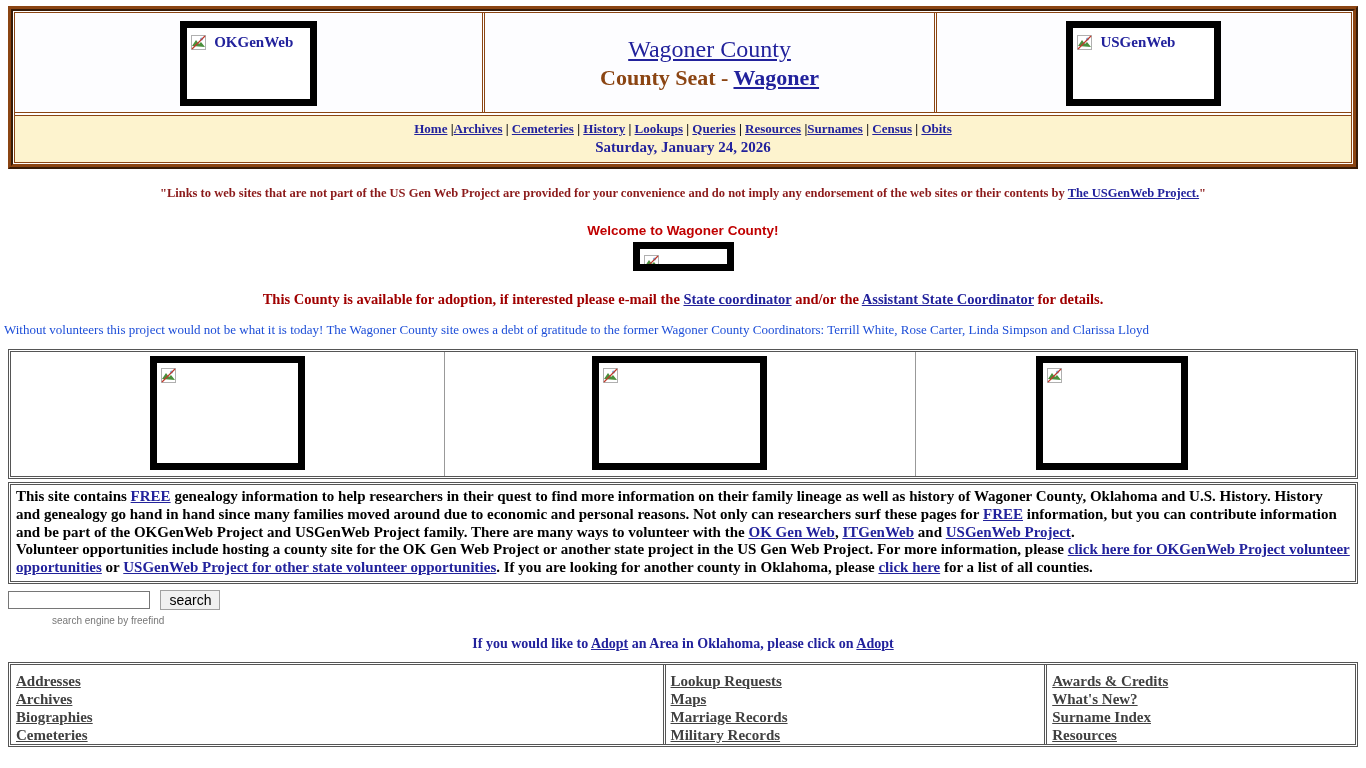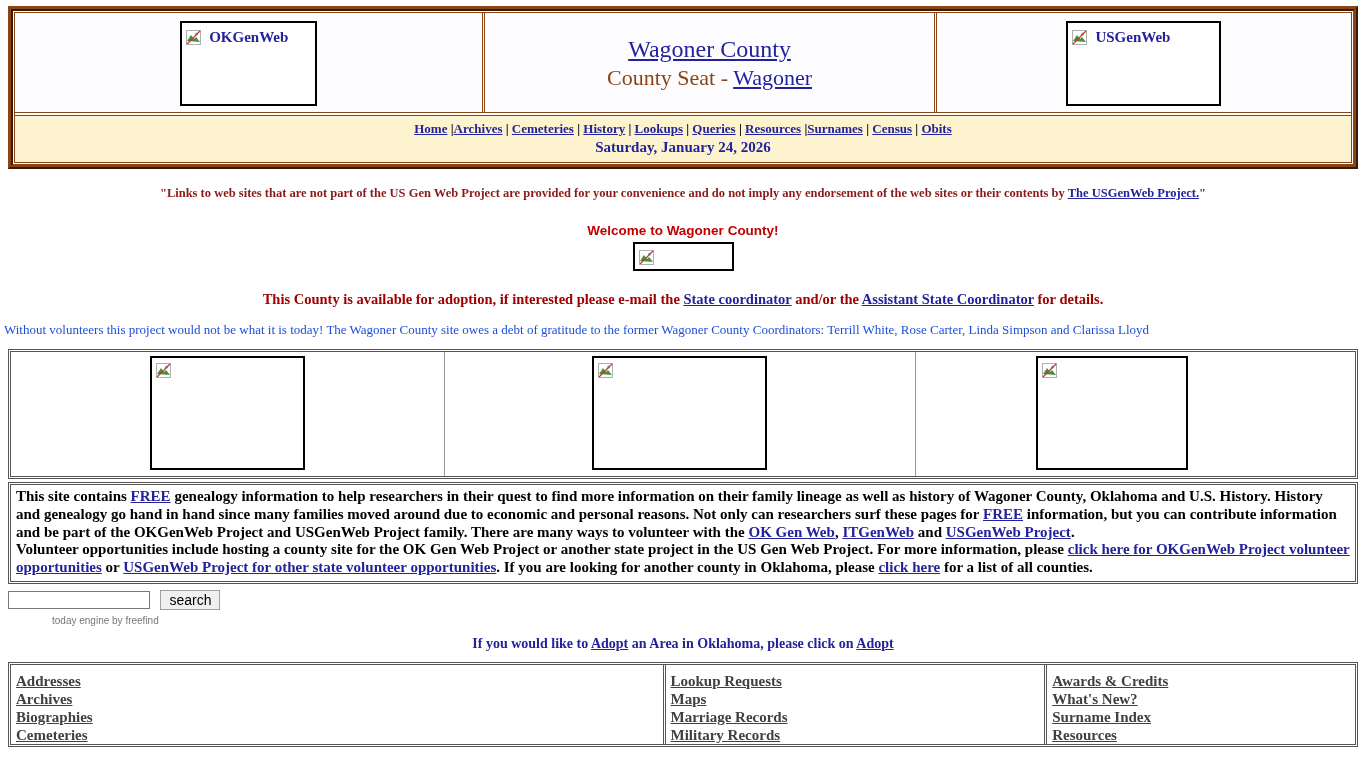--- a/index.html
+++ b/index.html
@@ -43,21 +43,21 @@
     justify-content: center;
     padding: 8px 0 6px 0;
   }
   .head-cell.left  { width: 35.2%; border-right: 3px double #8b4513; }
   .head-cell.mid   { width: 33.8%; border-right: 3px double #8b4513; align-items: center; }
   .head-cell.right { width: 31.0%; }
 
   
   .brokenimg {
     display: inline-block;
-    border: 2px solid #000000;
+    border: 7px solid #000000;
     background: #ffffff;
     box-sizing: border-box;
     position: relative;
     text-align: left;
     vertical-align: top;
     overflow: hidden;
     white-space: nowrap;
   }
   .brokenimg .bi-icon {
     display: inline-block;
@@ -82,21 +82,21 @@
     font-family: "Liberation Serif", "DejaVu Serif", serif;
   }
   .site-title .t1 {
     font-size: 24px;
     font-weight: normal;
     color: #22229c;
     text-decoration: underline;
   }
   .site-title .t2 {
     font-size: 22px;
-    font-weight: normal;
+    font-weight: bold;
     color: #8b4513;
   }
   .site-title .t2 a {
     color: #22229c;
     text-decoration: underline;
   }
 
   
   .navstrip {
     background: #fdf3ce;
@@ -404,21 +404,21 @@
   <p><span>This site contains </span><a href="#">FREE</a><span> genealogy information to help researchers in their quest to find more information on their family lineage as well as history of Wagoner County, Oklahoma and U.S. History.  History and genealogy go hand in hand since many families moved around due to economic and personal reasons.  Not only can researchers surf these pages for </span><a href="#">FREE</a><span> information, but you can contribute information and be part of the OKGenWeb Project and USGenWeb Project family.  There are many ways to volunteer with the </span><a href="#">OK Gen Web</a><span>, </span><a href="#">ITGenWeb</a><span> and </span><a href="#">USGenWeb Project</a><span>.</span></p>
 
   <p><span>Volunteer opportunities include hosting a county site for the OK Gen Web Project or another state project in the US Gen Web Project.  For more information, please </span><a href="#">click here for OKGenWeb Project volunteer opportunities</a><span> or </span><a href="#">USGenWeb Project for other state volunteer opportunities</a><span>.  If you are looking for another county in Oklahoma, please </span><a href="#">click here</a><span> for a list of all counties.</span></p>
 </div>
 
 <div class="searchwrap">
   <div class="search-row">
     <input class="search-input" type="text" style="">
     <button class="search-btn">search</button>
   </div>
-  <div class="search-credit">today engine by freefind</div>
+  <div class="search-credit">search engine by freefind</div>
 </div>
 
 <div class="adoptline"><span>If you would like to </span><a href="#">Adopt</a><span> an Area in Oklahoma, please click on </span><a href="#">Adopt</a></div>
 
 <div class="linkbox">
   <div class="linkrow">
 
     <div class="linkcol lc1">
       <a href="#">Addresses</a>
       <a href="#">Archives</a>

